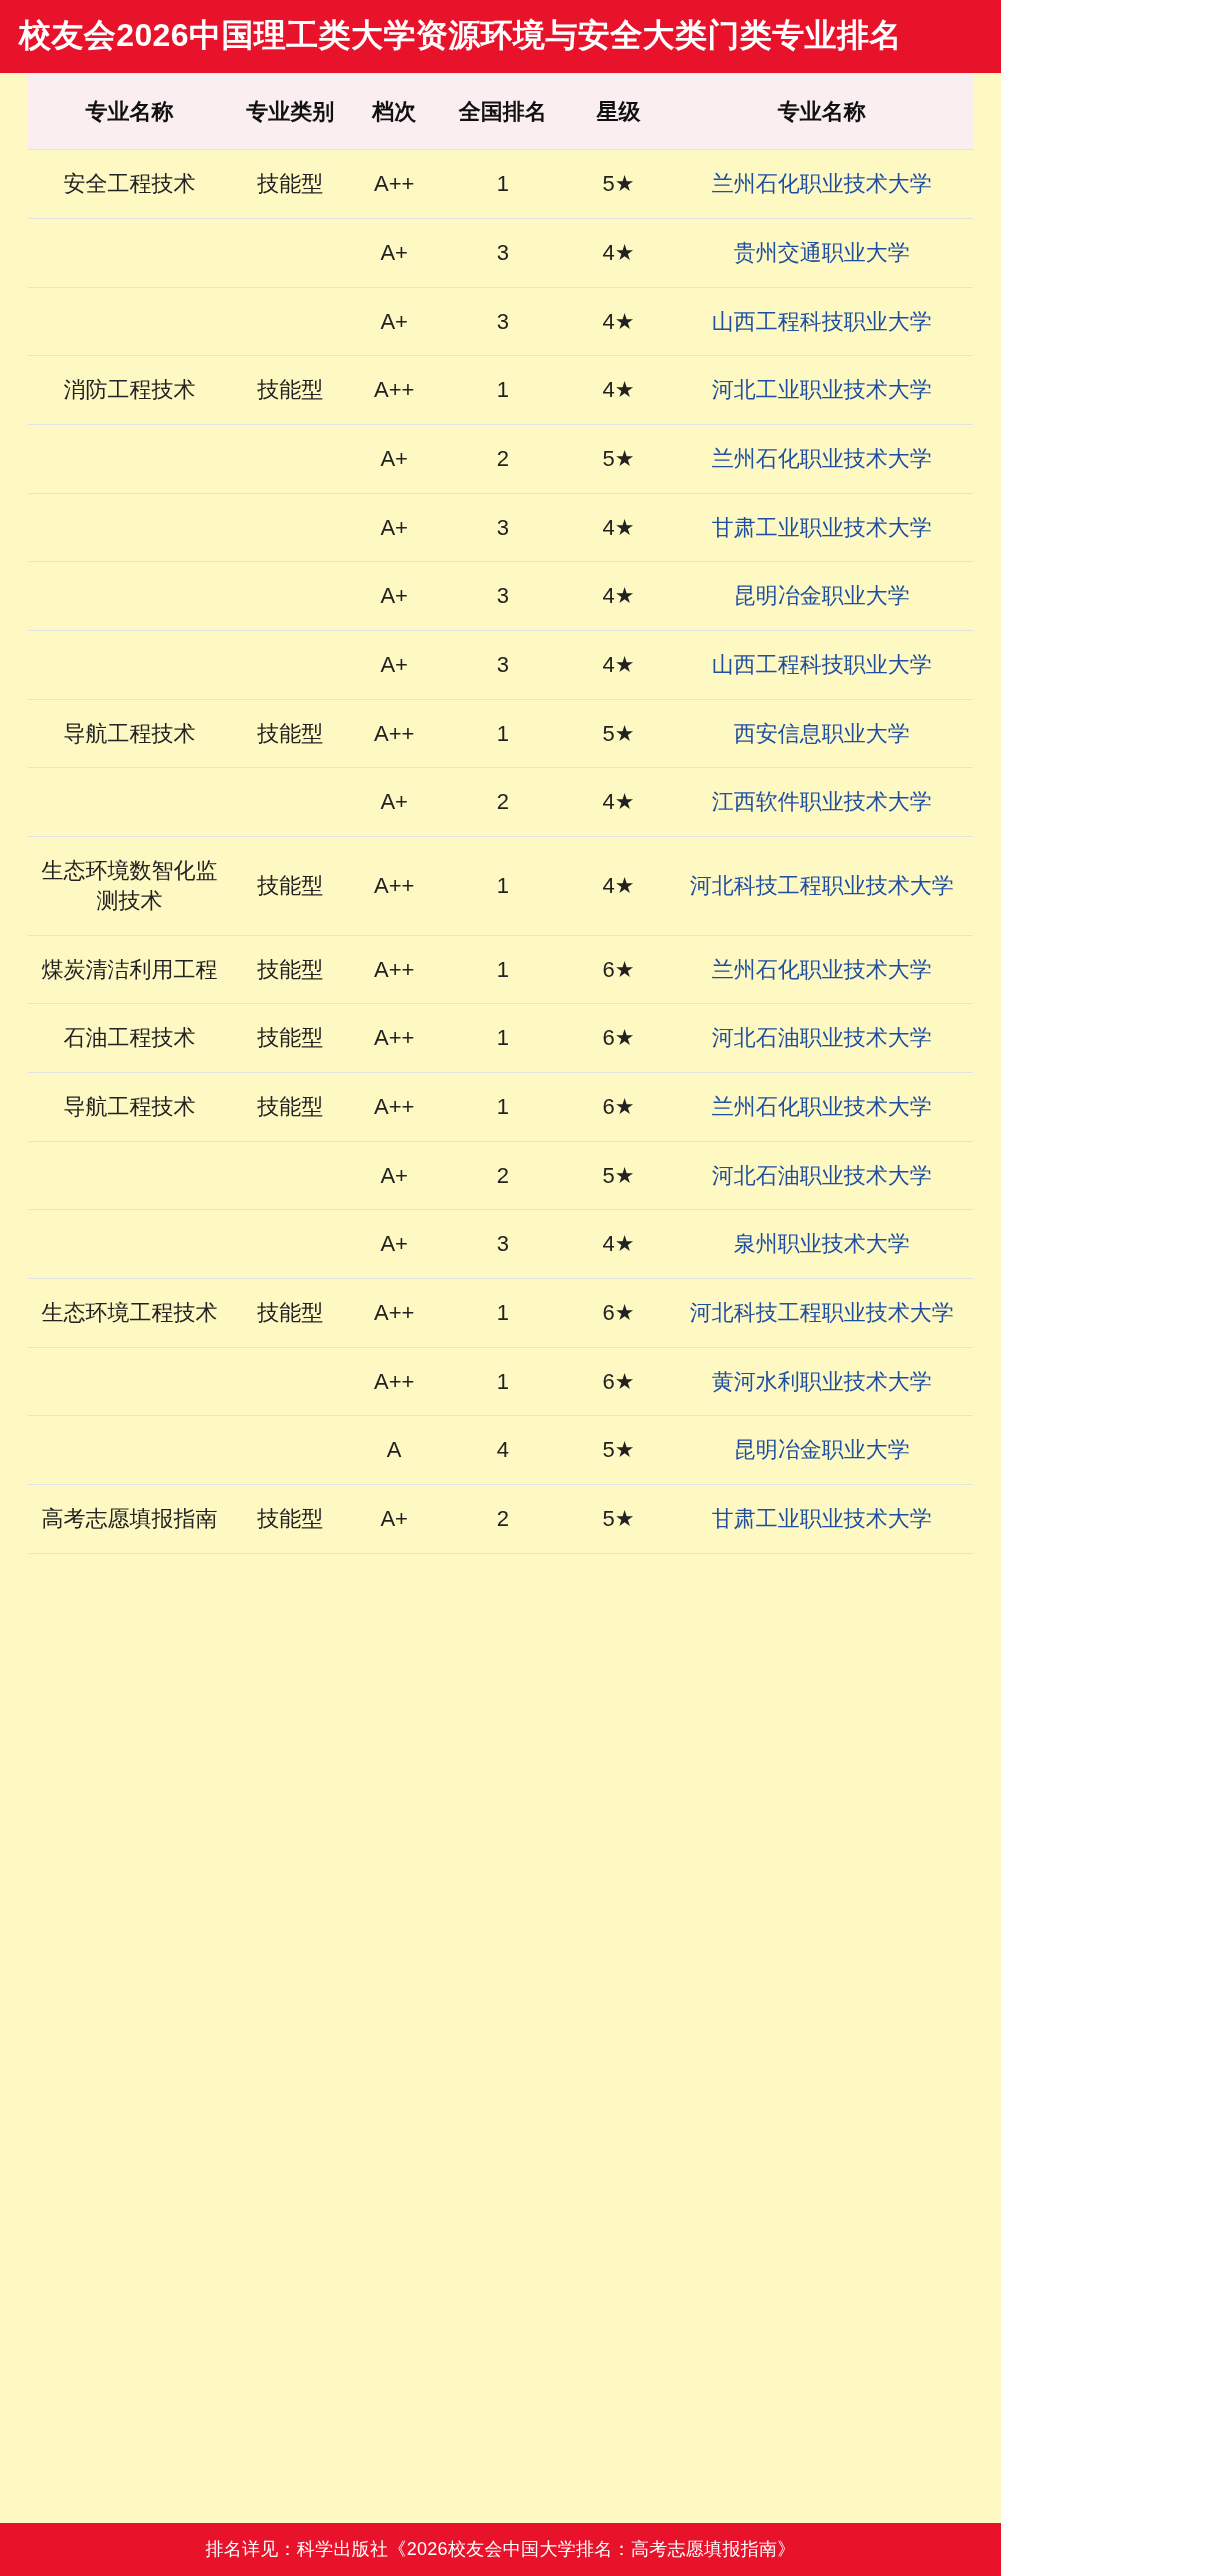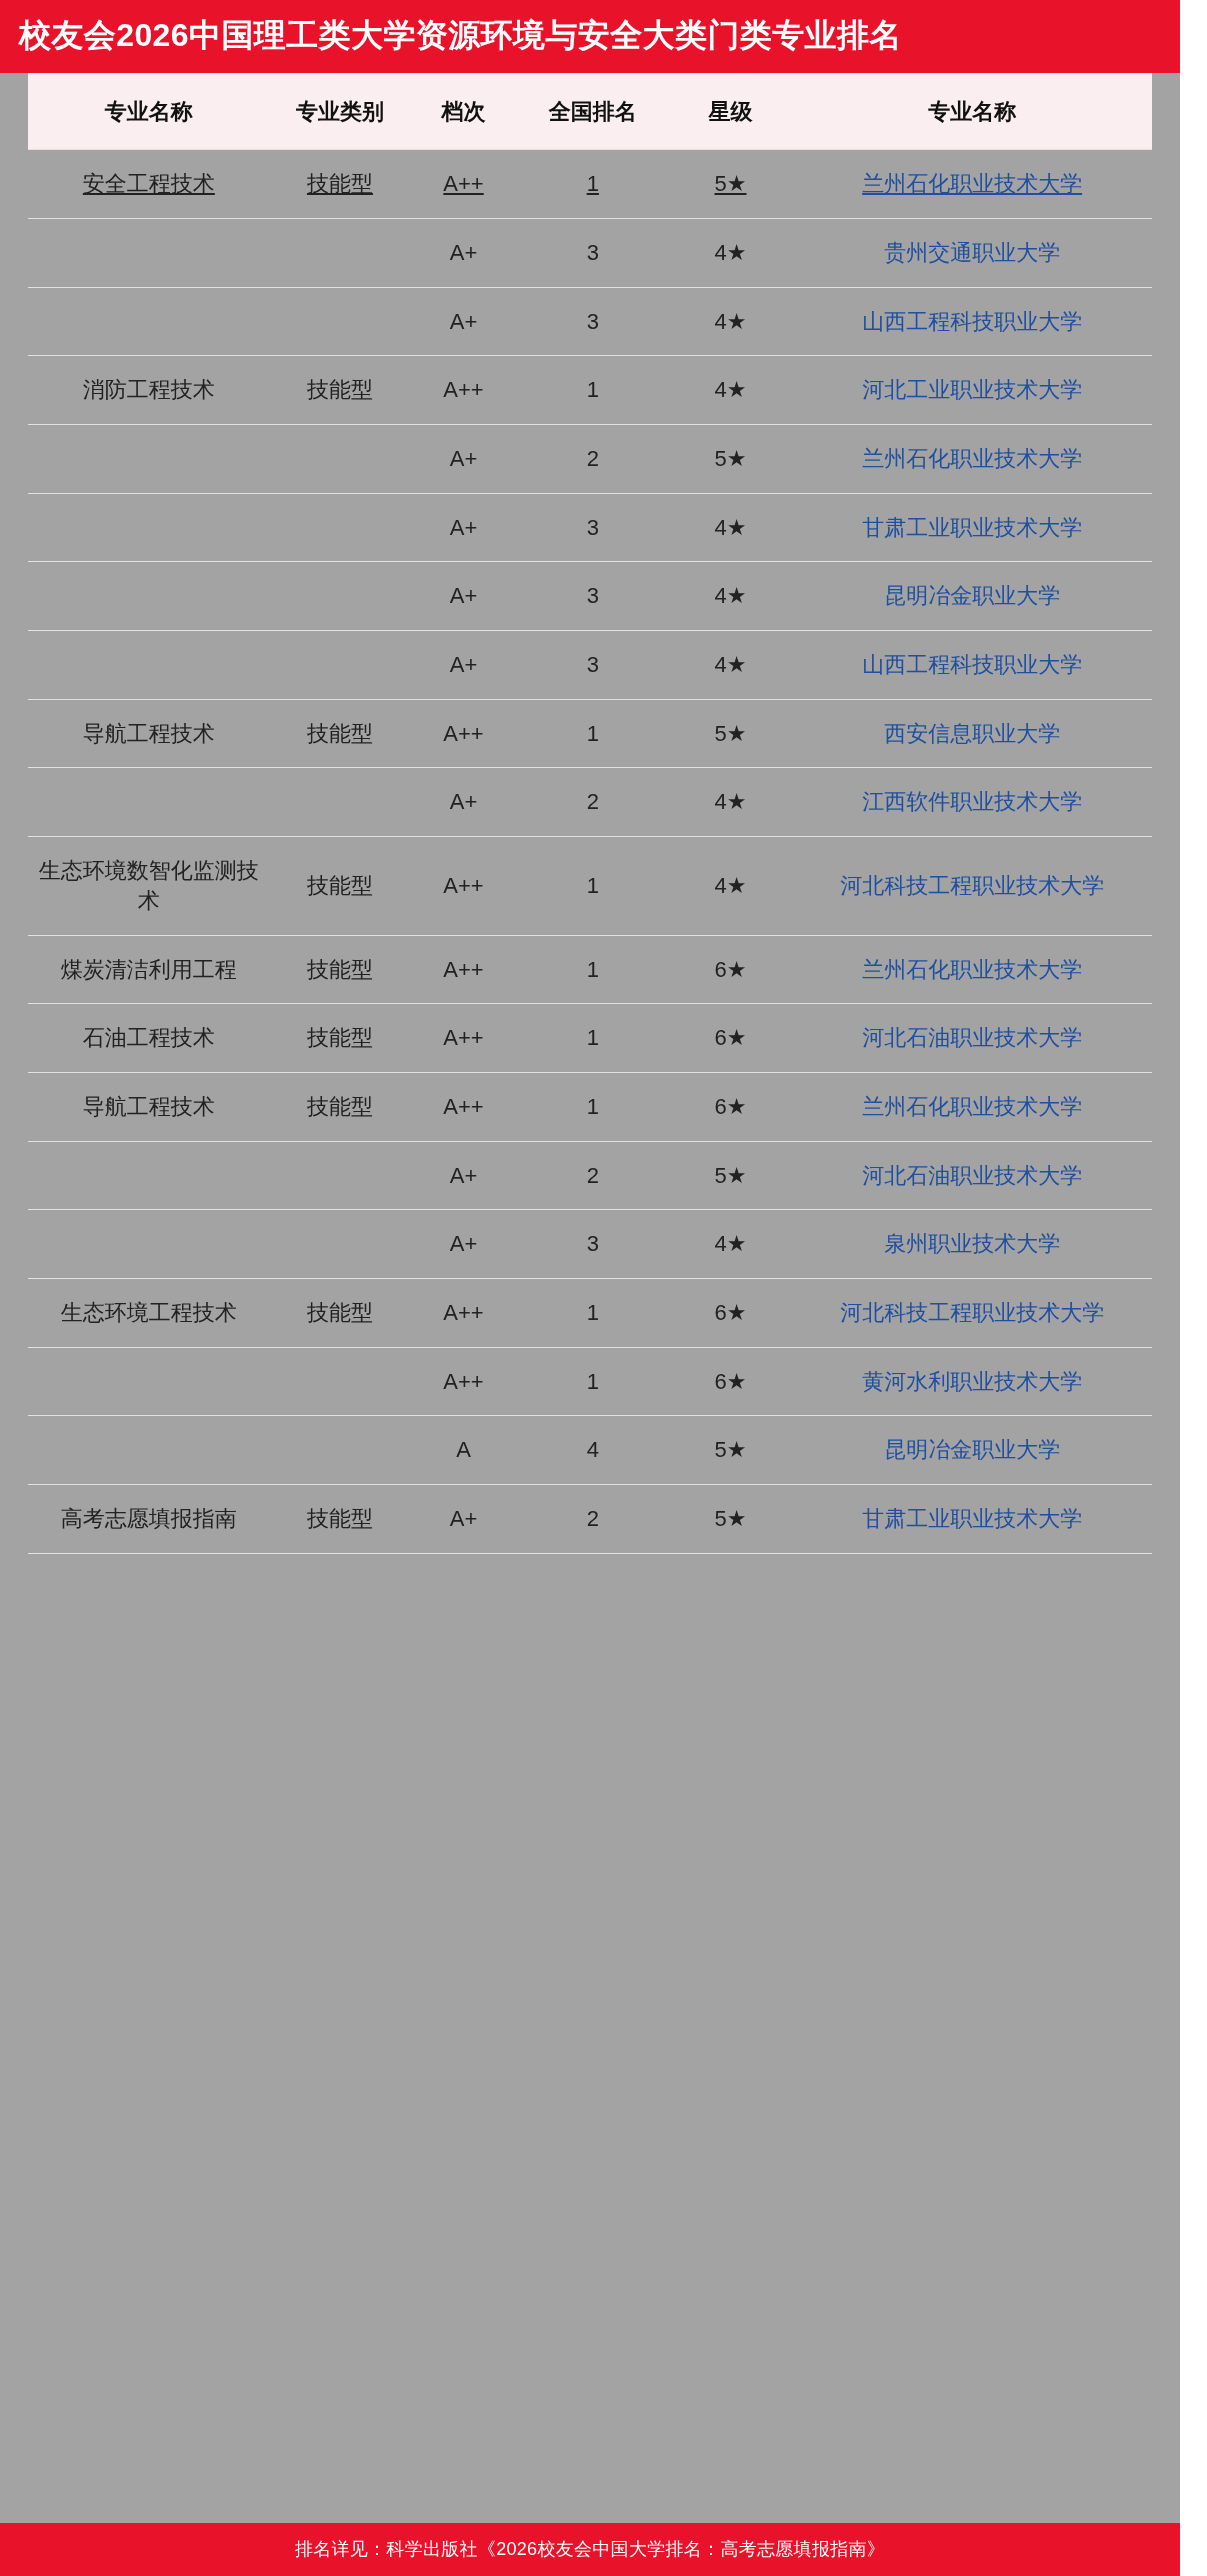--- a/index.html
+++ b/index.html
@@ -7,23 +7,23 @@
     margin: 0;
     padding: 0;
     background: #ffffff;
   }
   body {
     width: 1208px;
     font-family: "Liberation Sans", "DejaVu Sans", sans-serif;
     color: #222222;
   }
   .page {
-    width: 1180px;
+    width: 1001px;
     min-height: 2576px;
-    background: #a3a3a3;
+    background: #fef9c3;
     display: flex;
     flex-direction: column;
   }
   .title-bar {
     background: #e8132b;
     color: #ffffff;
     font-size: 32px;
     font-weight: bold;
     letter-spacing: 0.4px;
     padding: 17.4px 19px 19px 19px;
@@ -51,21 +51,21 @@
   }
   table.rank-table tbody td {
     font-size: 22px;
     text-align: center;
     vertical-align: middle;
     padding: 19px 3.5px;
     border-bottom: 0.9px solid #e2e2e2;
     line-height: 1.35;
     height: 64px;
   }
-  tbody tr:first-child td { border-top: 0.9px solid #e2e2e2; text-decoration: underline; }
+  tbody tr:first-child td { border-top: 0.9px solid #e2e2e2; }
   .col-major   { width: 21.5%; }
   .col-type    { width: 12.5%; }
   .col-grade   { width: 9.5%; }
   .col-rank    { width: 13.5%; }
   .col-star    { width: 11%; }
   .col-school  { width: 32%; }
   td.school { color: #1e4fa0; }
   td.major, td.type { color: #222222; }
   .footer-bar {
     background: #e8132b;

